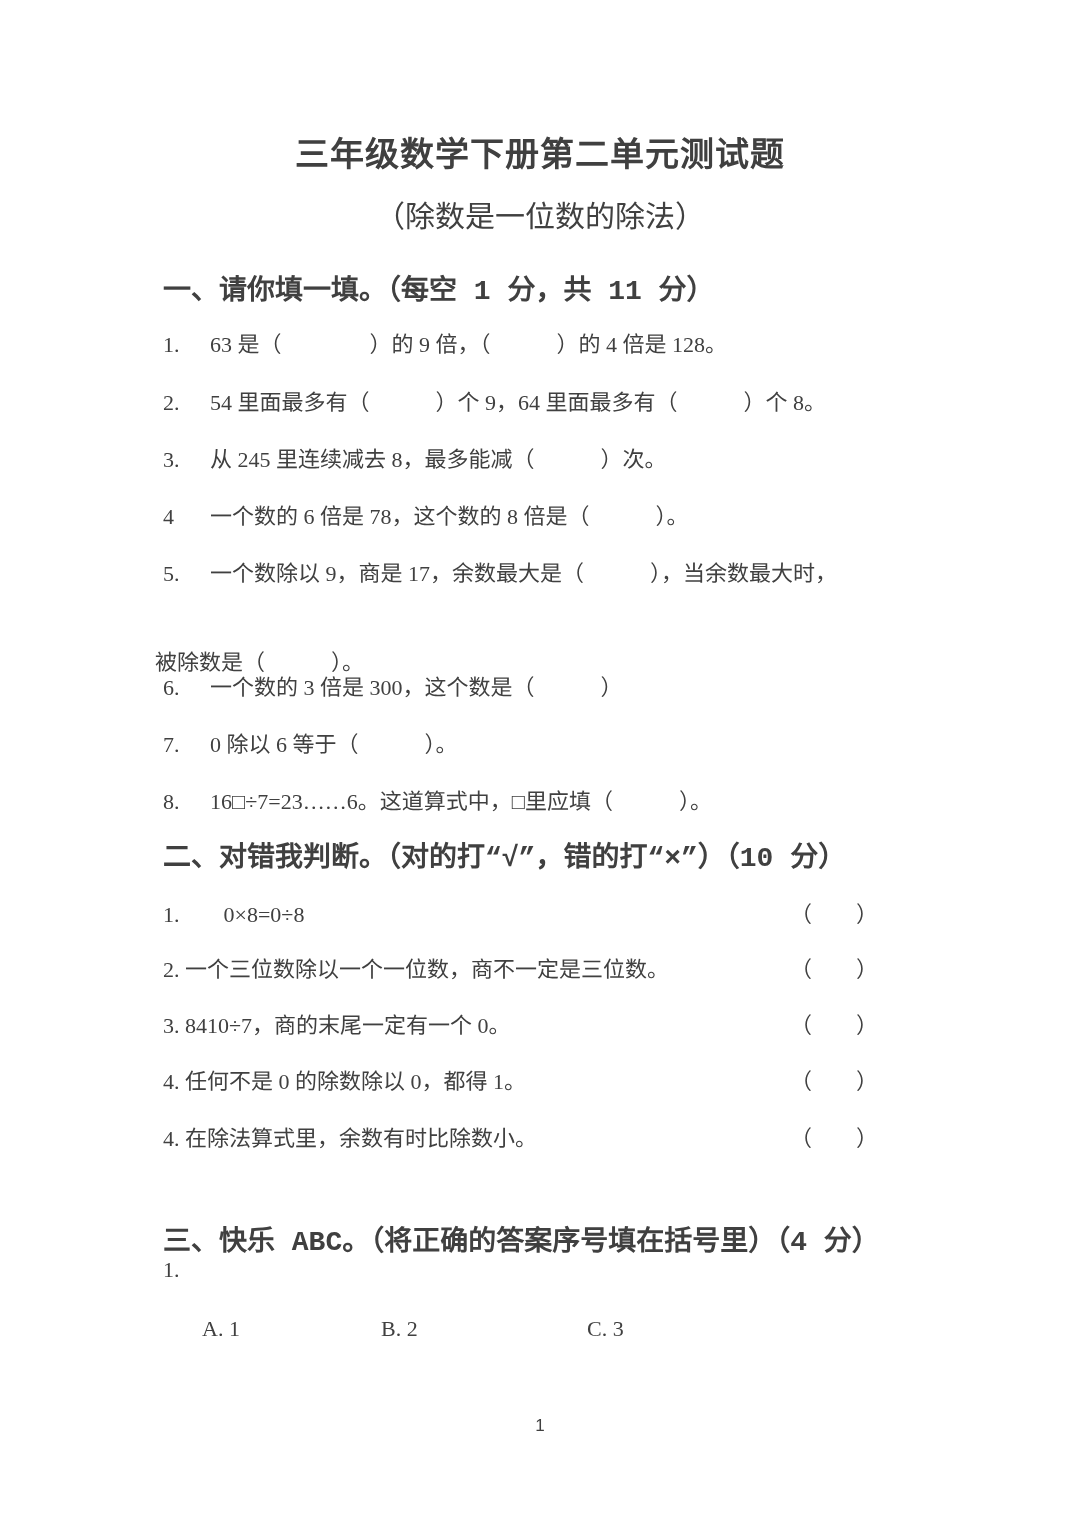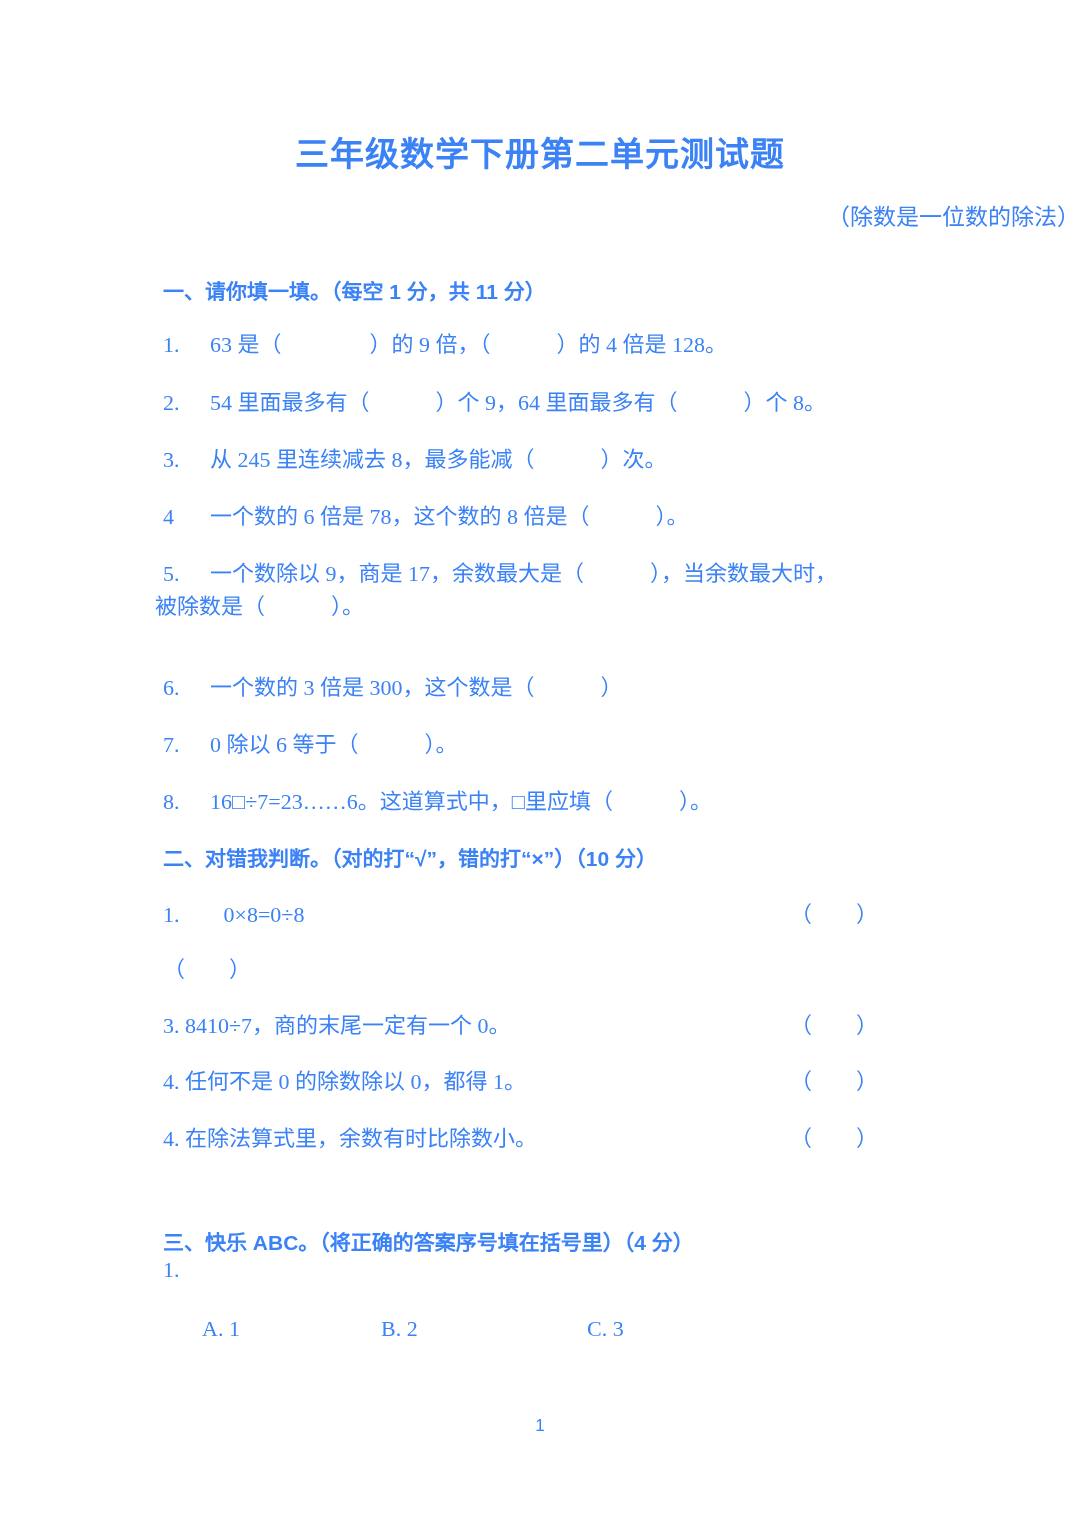--- a/index.html
+++ b/index.html
@@ -5,21 +5,21 @@
   html, body {
     margin: 0;
     padding: 0;
     background: #ffffff;
   }
   .page {
     position: relative;
     width: 1080px;
     height: 1528px;
     background: #ffffff;
-    color: #3b82f6;
+    color: #404040;
     font-family: "Liberation Serif", "DejaVu Serif", serif;
     font-size: 22px;
     overflow: hidden;
   }
   .title {
     position: absolute;
     top: 132px;
     left: 0;
     width: 100%;
     margin: 0;
@@ -28,32 +28,32 @@
     font-weight: 700;
     font-size: 34px;
     line-height: 44px;
     letter-spacing: 1px;
   }
   .subtitle {
     position: absolute;
     top: 201px;
     left: 0;
     width: 100%;
-    text-align: right;
+    text-align: center;
     font-family: "Liberation Sans", "DejaVu Sans", sans-serif;
     font-weight: 400;
-    font-size: 23px;
+    font-size: 30px;
     line-height: 32px;
   }
   .heading {
     position: absolute;
     left: 163px;
-    font-family: Liberation Sans, sans-serif;
+    font-family: Liberation Mono, monospace;
     font-weight: 700;
-    font-size: 21px;
+    font-size: 28px;
     line-height: 32px;
     white-space: nowrap;
   }
   .line {
     position: absolute;
     left: 163px;
     display: flex;
     line-height: 30px;
     white-space: nowrap;
   }
@@ -114,21 +114,21 @@
     <span class="txt">从 245 里连续减去 8，最多能减（　　　）次。</span>
   </div>
   <div class="line" style="top:502px">
     <span class="num">4</span>
     <span class="txt">一个数的 6 倍是 78，这个数的 8 倍是（　　　）。</span>
   </div>
   <div class="line" style="top:559px">
     <span class="num">5.</span>
     <span class="txt">一个数除以 9，商是 17，余数最大是（　　　），当余数最大时，</span>
   </div>
-  <div class="line cont" style="top:592px">
+  <div class="line cont" style="top:648px">
     <span class="txt">被除数是（　　　）。</span>
   </div>
   <div class="line" style="top:673px">
     <span class="num">6.</span>
     <span class="txt">一个数的 3 倍是 300，这个数是（　　　）</span>
   </div>
   <div class="line" style="top:730px">
     <span class="num">7.</span>
     <span class="txt">0 除以 6 等于（　　　）。</span>
   </div>
@@ -137,20 +137,21 @@
     <span class="txt">16□÷7=23……6。这道算式中，□里应填（　　　）。</span>
   </div>
 
   <div class="heading" style="top:843px">二、对错我判断。（对的打“√”，错的打“×”）（10 分）</div>
 
   <div class="judge" style="top:900px">
     <span class="txt">1.　　0×8=0÷8</span>
     <span class="paren">（　　）</span>
   </div>
   <div class="judge" style="top:955px">
+    <span class="txt">2. 一个三位数除以一个一位数，商不一定是三位数。</span>
     <span class="paren">（　　）</span>
   </div>
   <div class="judge" style="top:1011px">
     <span class="txt">3. 8410÷7，商的末尾一定有一个 0。</span>
     <span class="paren">（　　）</span>
   </div>
   <div class="judge" style="top:1067px">
     <span class="txt">4. 任何不是 0 的除数除以 0，都得 1。</span>
     <span class="paren">（　　）</span>
   </div>

